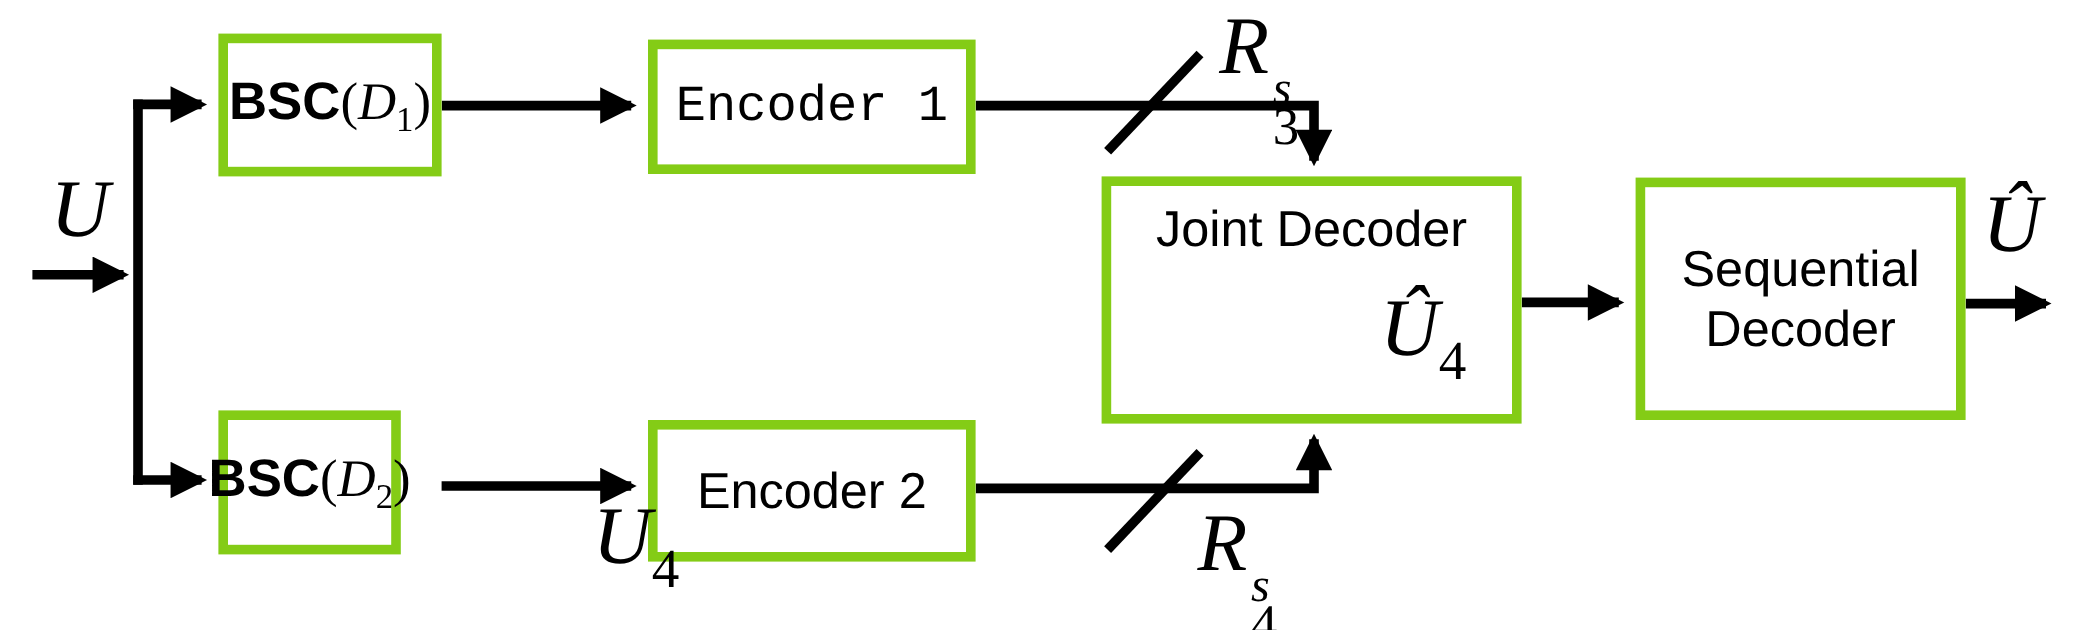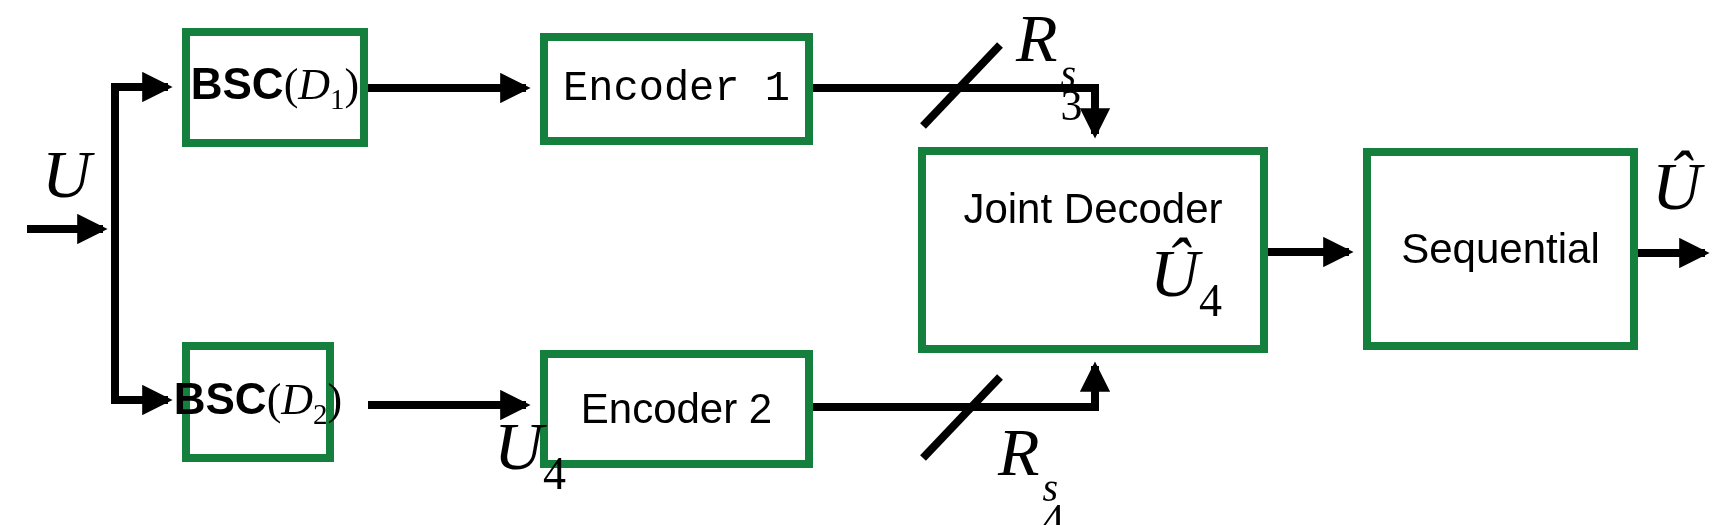--- a/index.html
+++ b/index.html
@@ -12,21 +12,21 @@
     font-family: "Liberation Sans", sans-serif;
   }
   #connector-layer {
     position: absolute;
     left: 0; top: 0;
     width: 1731px; height: 525px;
   }
   .block {
     position: absolute;
     box-sizing: border-box;
-    border: 8px solid #15803d;
+    border: 8px solid #84cc16;
     background: #ffffff;
     display: flex;
     align-items: center;
     justify-content: center;
     white-space: nowrap;
   }
   .block-label {
     font-size: 42px;
     color: #000000;
     letter-spacing: 0px;
@@ -37,21 +37,21 @@
     font-family: "Liberation Sans", sans-serif;
   }
   .bsc-paren, .bsc-param, .bsc-param-sub {
     font-family: "Liberation Serif", serif;
     font-size: 44px;
   }
   .bsc-param { font-style: italic; }
   .bsc-param-sub { font-size: 29px; vertical-align: -10px; }
   .two-line { text-align: center; line-height: 1.18; font-size: 42px; }
   .joint-box { align-items: flex-start; }
-  .joint-title { margin-top: 30px; font-size: 42px; }
+  .joint-title { margin-top: 12px; font-size: 42px; }
   .math {
     position: absolute;
     font-family: "Liberation Serif", serif;
     font-style: italic;
     font-size: 68px;
     color: #000000;
     line-height: 1;
     white-space: nowrap;
   }
   .math .msub {
@@ -121,20 +121,21 @@
     <span class="block-label">Encoder 2</span>
   </div>
 
   <div class="block joint-box" style="left:918px; top:147px; width:350px; height:206px;">
     <span class="block-label joint-title">Joint Decoder</span>
   </div>
 
   <div class="block" style="left:1363px; top:148px; width:275px; height:202px;">
     <span class="block-label two-line">
       <span>Sequential</span><br>
+      <span>Decoder</span>
     </span>
   </div>
 
   <div class="math" style="left:42px; top:140px;"><span>U</span></div>
 
 
   <div class="math" style="left:494px; top:412px;"><span>U</span><span class="msub">4</span></div>
 
   <div class="math" style="left:1016px; top:4px;"><span>R</span><span class="msupsub">
         <span class="msup">s</span>

